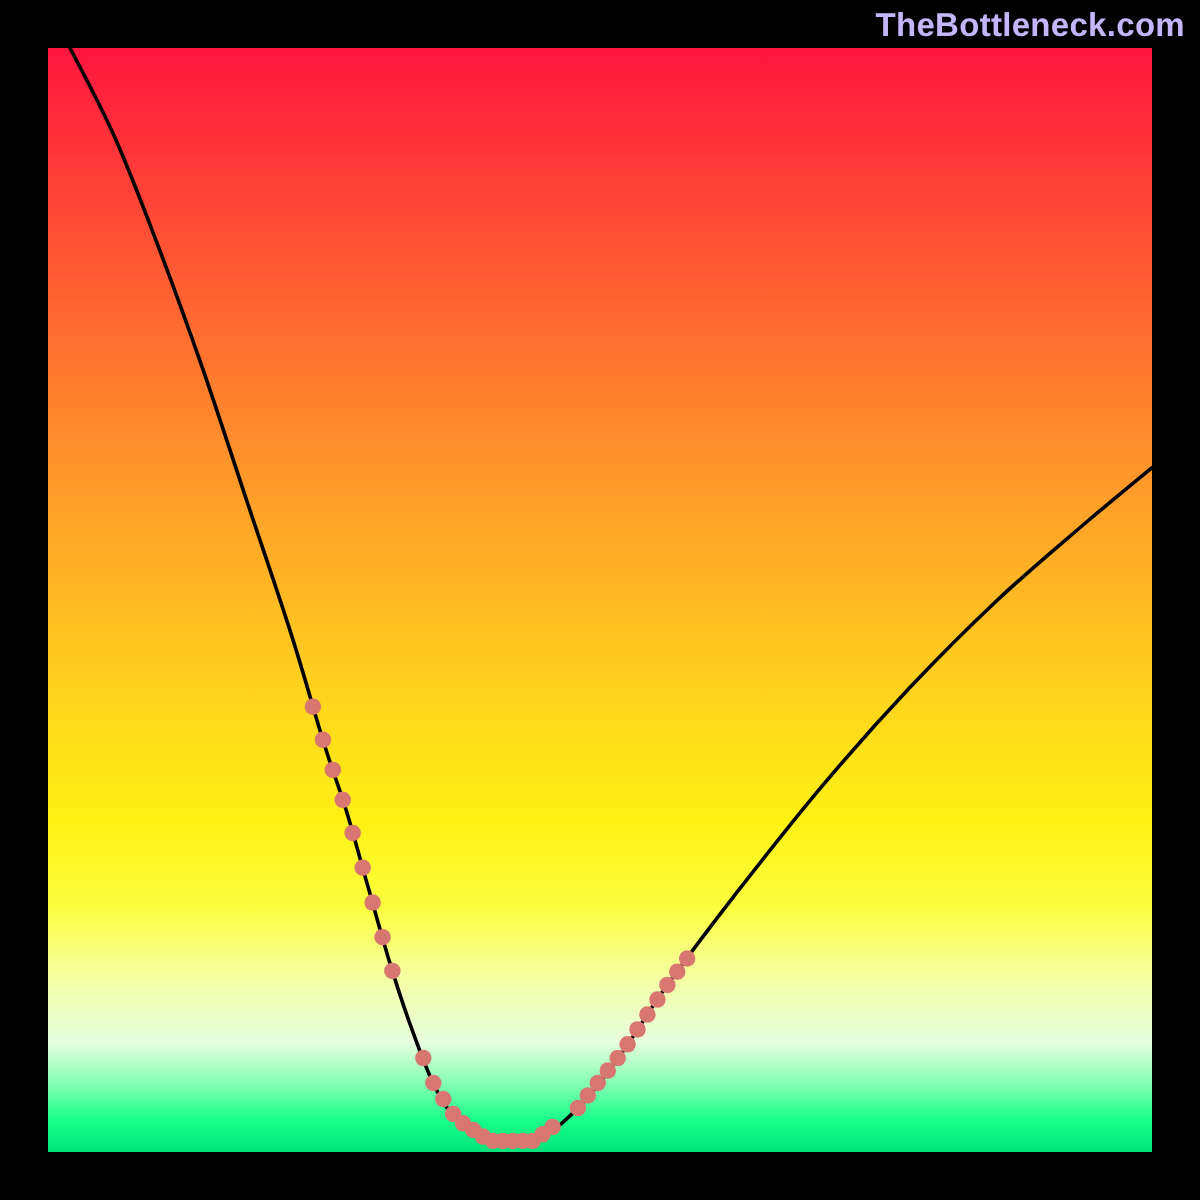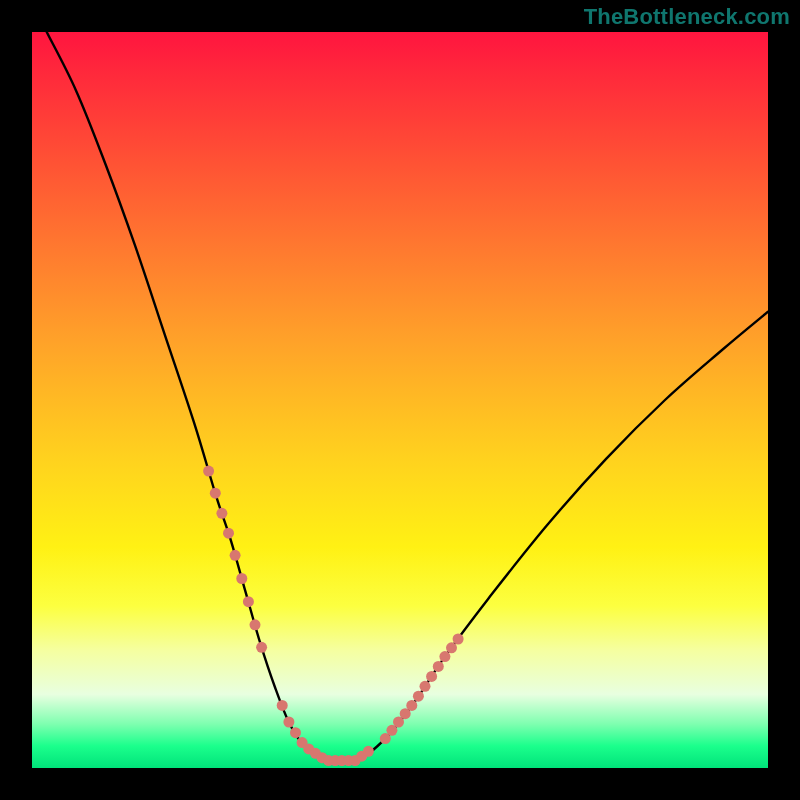--- a/index.html
+++ b/index.html
@@ -14,21 +14,21 @@
   .frame {
     position: relative;
     width: 800px;
     height: 800px;
     background: #000;
   }
   .watermark {
     position: absolute;
     top: 4px;
     right: 10px;
-    color: #0f766e;
+    color: #c4b5fd;
     font-size: 22px;
     font-weight: 600;
     letter-spacing: 0.2px;
     z-index: 5;
     user-select: none;
     text-align: right;
   }
   .plot-area {
     position: absolute;
     left: 32px;

